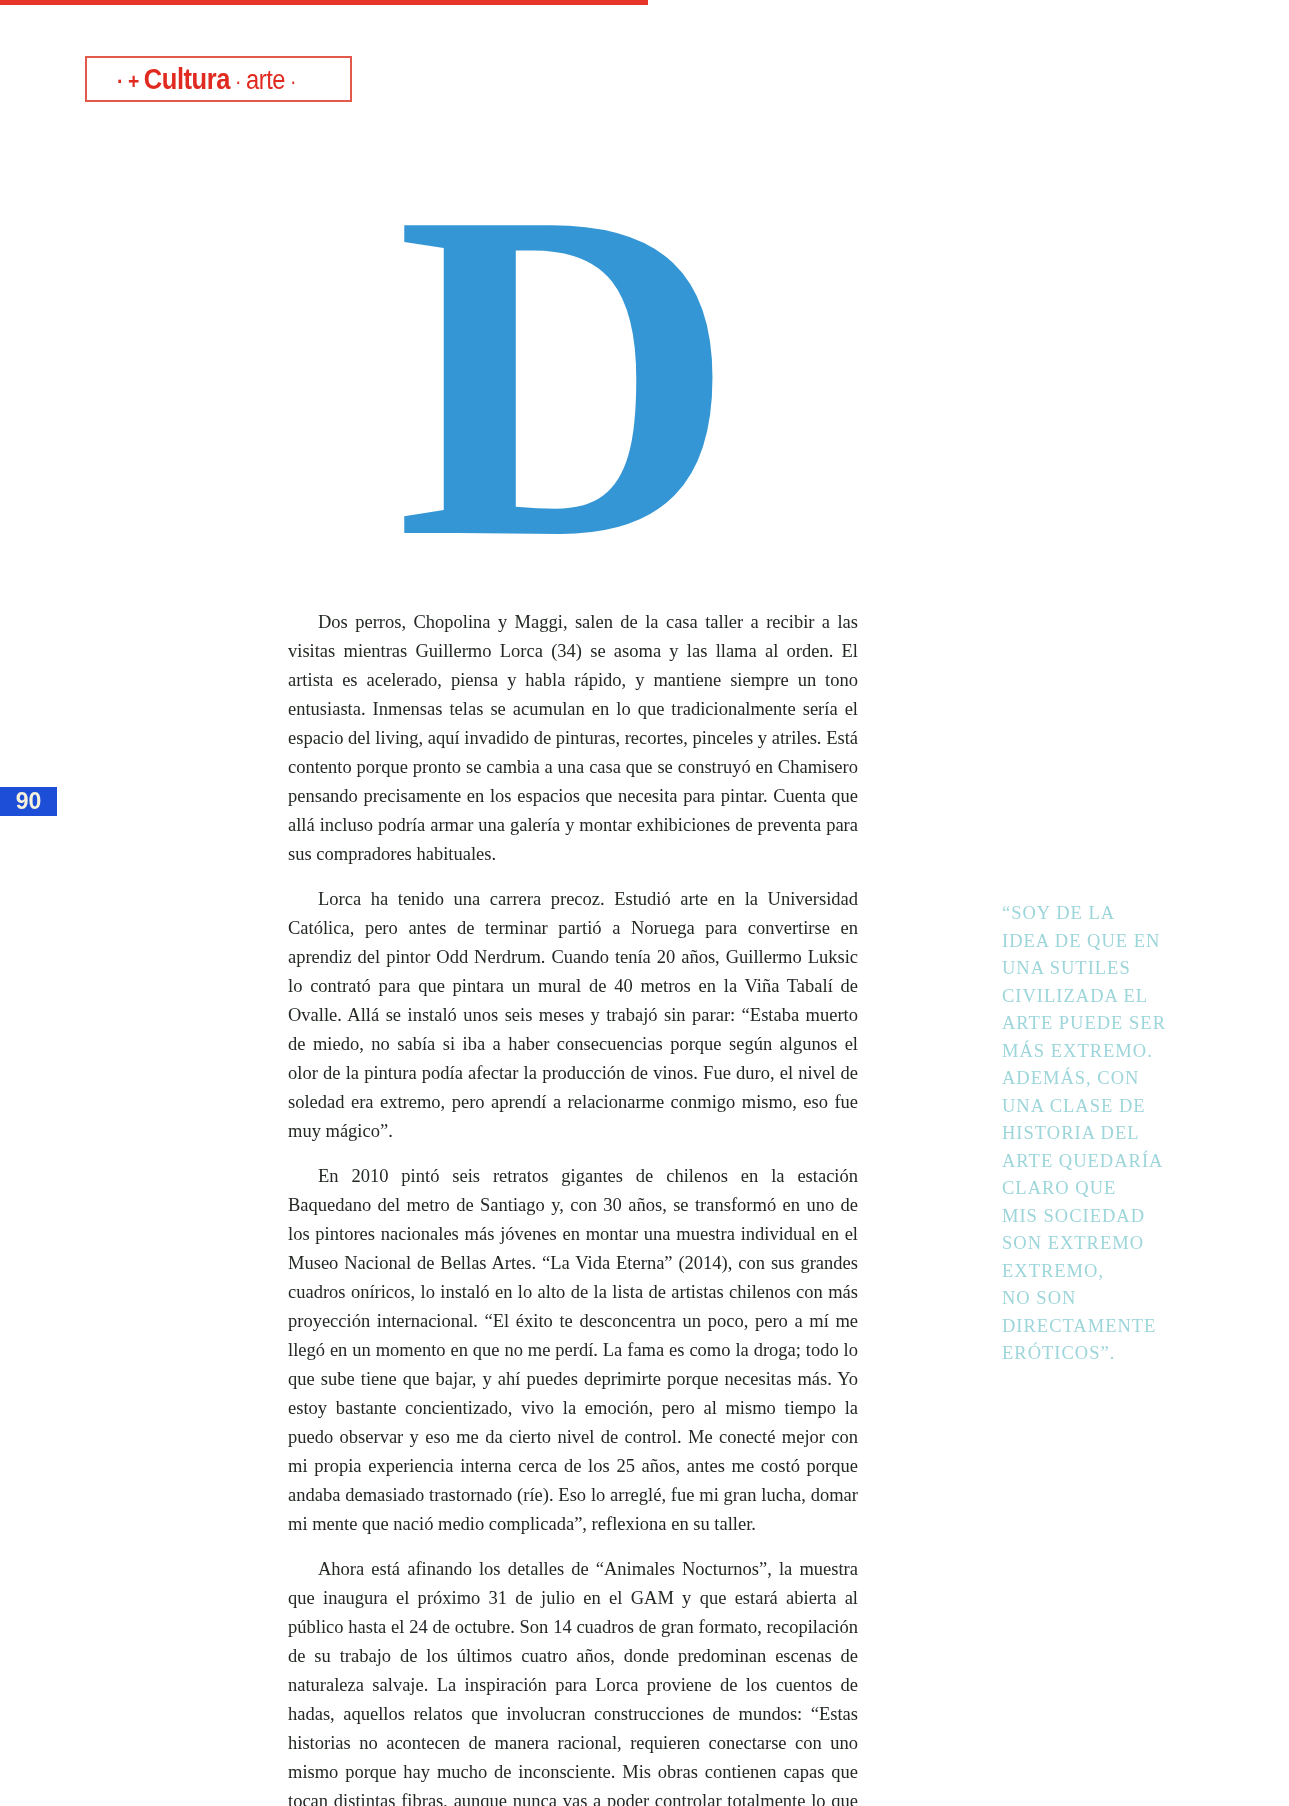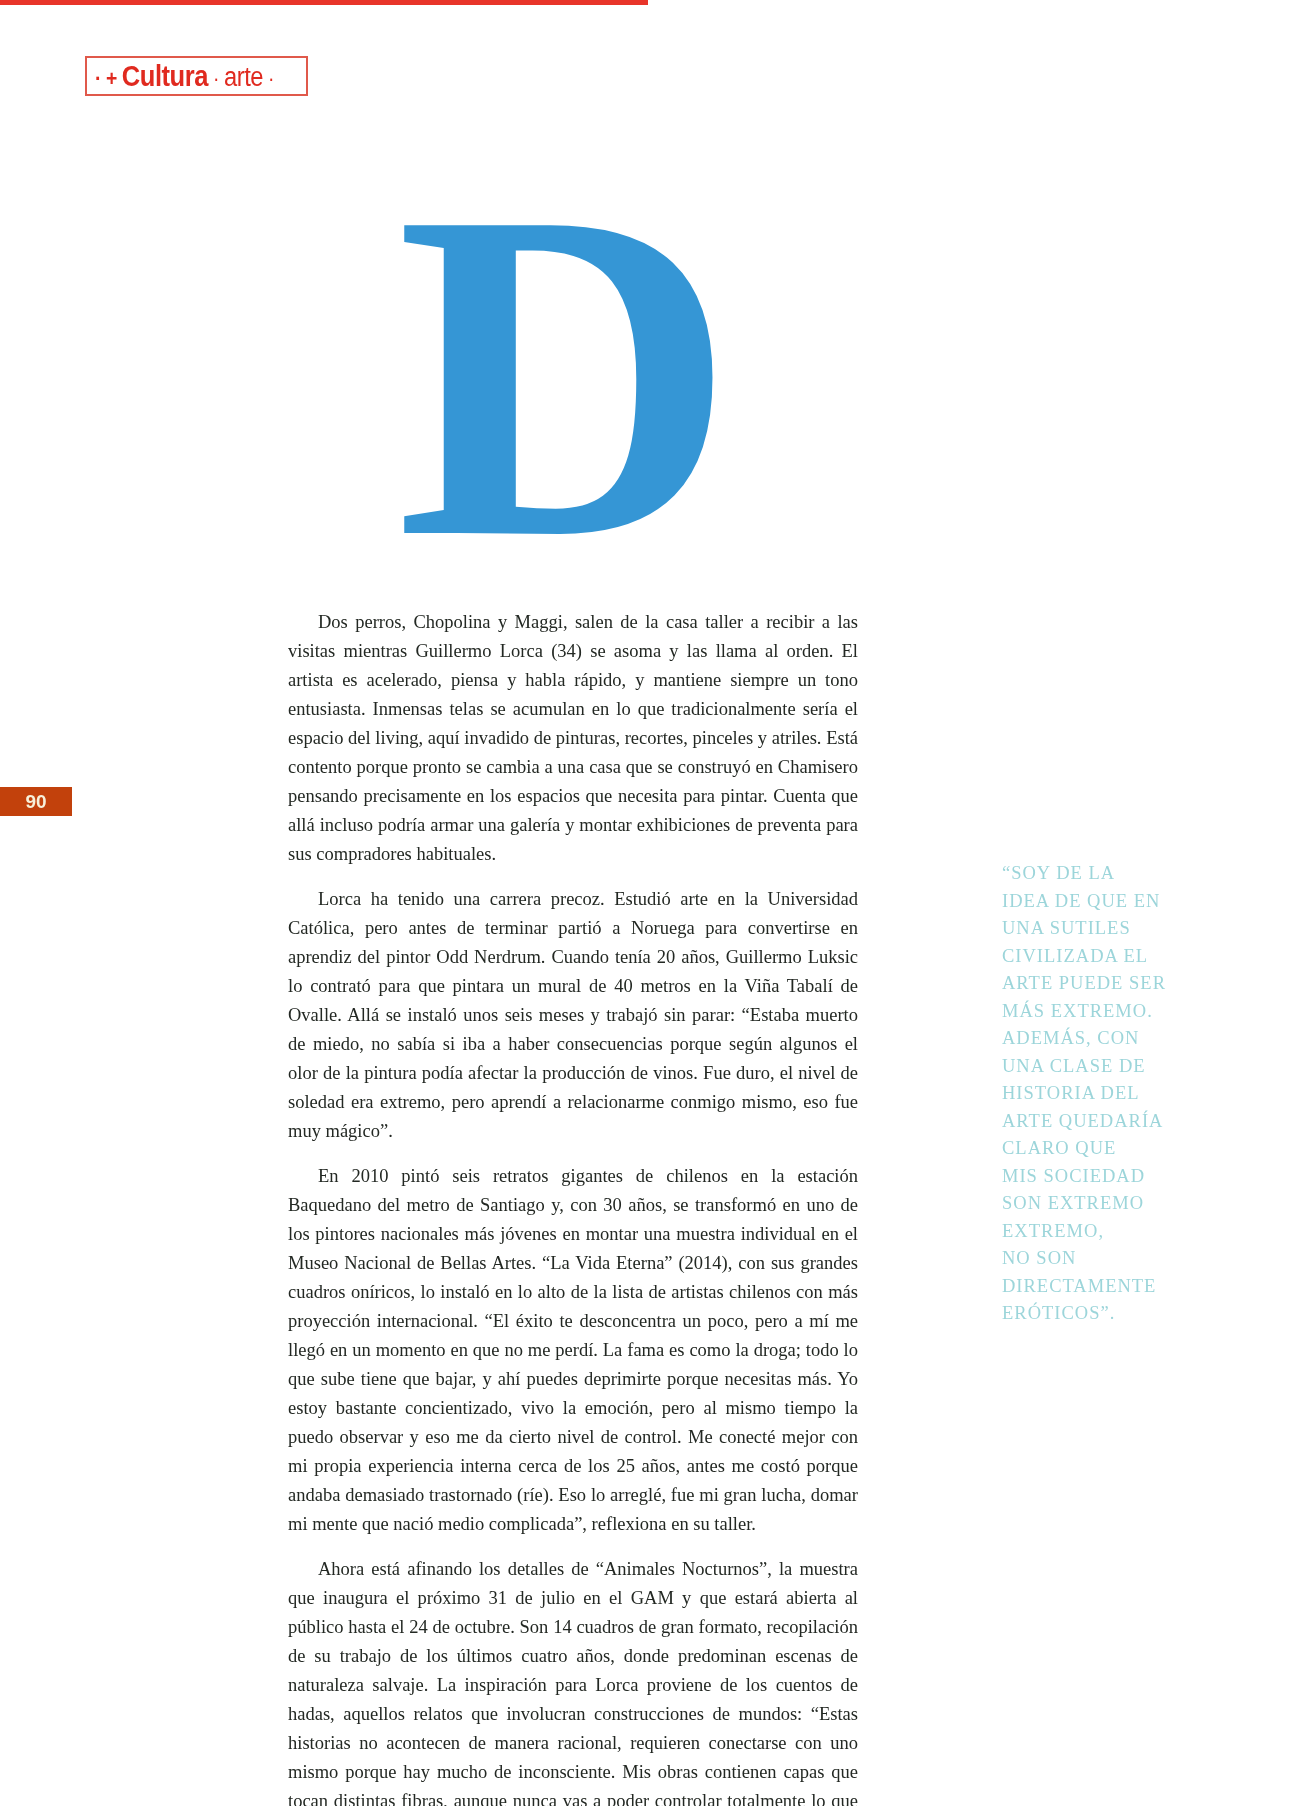--- a/index.html
+++ b/index.html
@@ -13,46 +13,46 @@
   }
   .top-rule{
     position:absolute;
     left:0; top:0;
     width:648px; height:5px;
     background:#e8352a;
   }
   .section-badge{
     position:absolute;
     left:85px; top:56px;
-    height:40px;
-    padding:0 8px;
+    height:46px;
+    padding:0 30px;
     border:2px solid #e0594b;
     display:flex;
     align-items:center;
     box-sizing:border-box;
     font-family:"Liberation Sans", sans-serif;
     color:#e02a1f;
     white-space:nowrap;
     letter-spacing:-0.5px;
   }
   .badge-inner{display:inline-block;transform:scaleX(0.88);transform-origin:left center;}
   .badge-pre{font-size:22px;font-weight:700;}
   .badge-title{font-size:29px;font-weight:700;}
   .badge-mid{font-size:22px;font-weight:400;}
   .badge-sub{font-size:27px;font-weight:400;}
   .badge-post{font-size:22px;font-weight:400;}
   .page-number{
     position:absolute;
     left:0; top:787px;
-    width:72px; height:29px;
-    background:#c2410c;
+    width:57px; height:29px;
+    background:#1d4ed8;
     color:#f7f0da;
     font-family:"Liberation Sans", sans-serif;
     font-weight:700;
-    font-size:19px;
+    font-size:23px;
     display:flex;
     align-items:center;
     justify-content:center;
     letter-spacing:0;
   }
   .dropcap{
     position:absolute;
     left:396px; top:140px;
     font-family:"Liberation Serif", serif;
     font-weight:700;
@@ -69,21 +69,21 @@
     line-height:29px;
     color:#232823;
     text-align:justify;
   }
   .body-col p{
     margin:16px;
     text-indent:30px;
   }
   .pullquote{
     position:absolute;
-    left:1002px; top:860px;
+    left:1002px; top:900px;
     width:200px;
     font-family:"Liberation Serif", serif;
     font-size:18.5px;
     line-height:27.5px;
     color:#9cd5da;
     letter-spacing:1px;
   }
   .pq-line{white-space:nowrap;}
 </style>
 </head>

